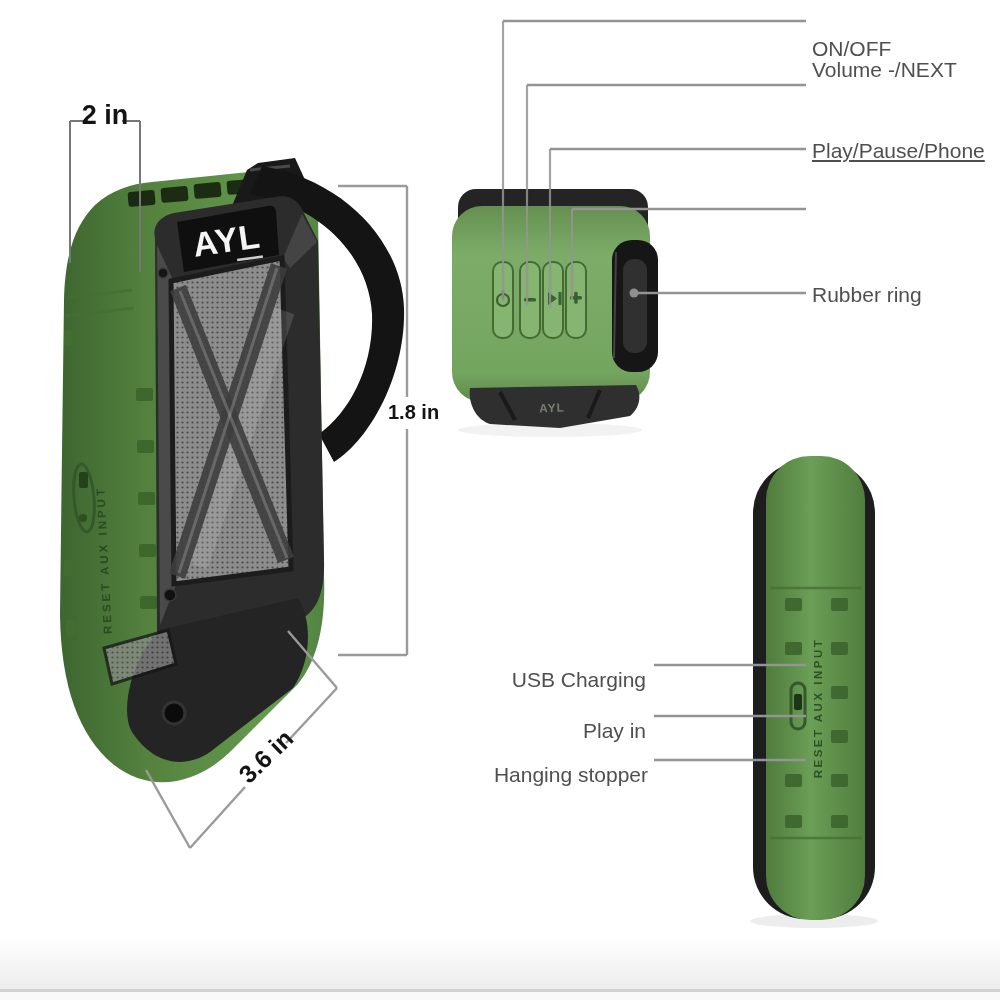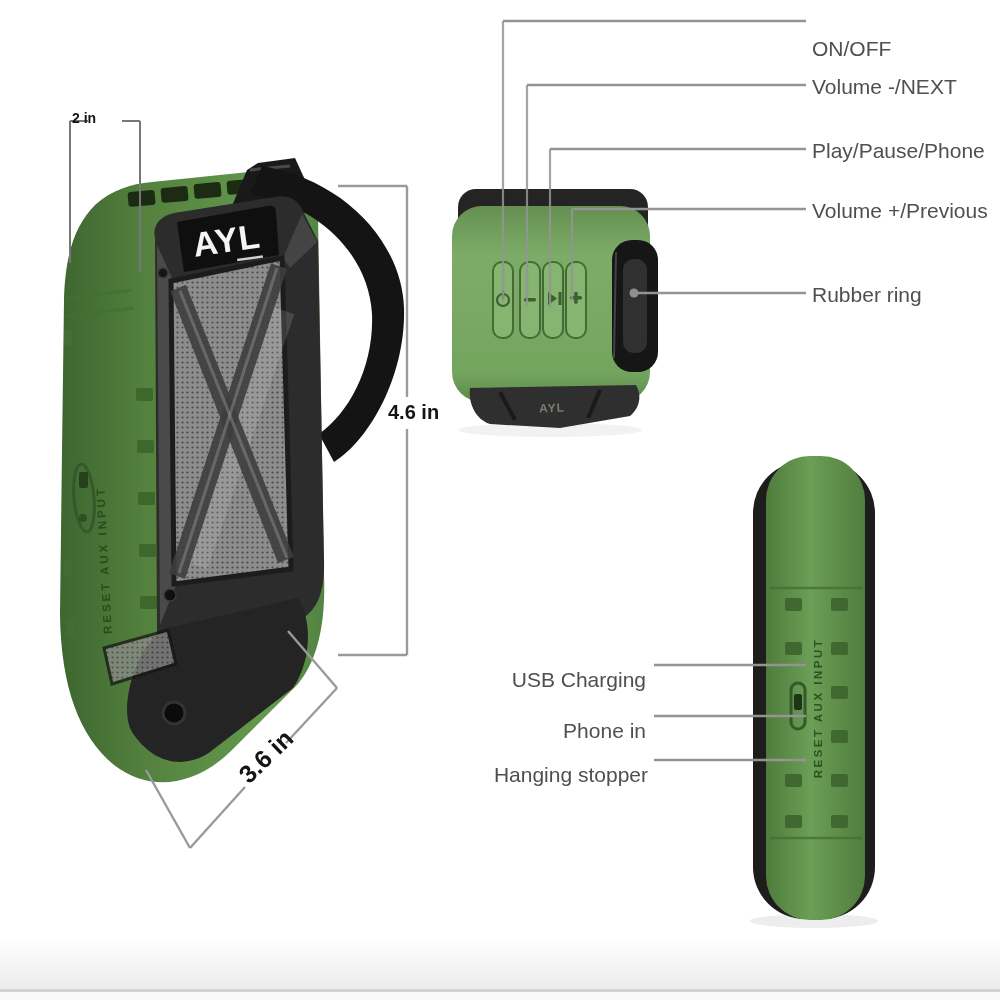--- a/index.html
+++ b/index.html
@@ -2,27 +2,27 @@
 <html><head>
 <meta charset="utf-8">
 <style>
   html,body{margin:0;padding:0;background:#fff;}
   .stage{position:relative;width:1000px;height:1000px;background:#ffffff;overflow:hidden;
          font-family:"Liberation Sans",sans-serif;}
   svg.art{position:absolute;left:0;top:0;}
   .co-label{position:absolute;font-size:21px;line-height:1.1;color:#4f4f4f;white-space:nowrap;}
   .co-label.right{text-align:right;margin-top:14px;}
   .dim{position:absolute;font-weight:bold;color:#141414;white-space:nowrap;}
-  .dim-2in{left:72px;top:110px;width:66px;text-align:left;font-size:14px;}
+  .dim-2in{left:72px;top:100px;width:66px;text-align:center;font-size:27px;}
   .dim-39{left:388px;top:401px;font-size:20px;}
   .dim-36{left:212px;top:742px;width:108px;text-align:center;font-size:25px;
           transform:rotate(-44deg);}
   .lbl-onoff{left:812px;top:11px;margin-top:26px;}
-  .lbl-volnext{left:812px;top:75px;text-align:right;}
-  .lbl-play{left:812px;top:139px;}
+  .lbl-volnext{left:812px;top:58px;text-align:right;}
+  .lbl-play{left:812px;top:139px;text-decoration:underline;}
   .lbl-volprev{left:812px;top:199px;}
   .lbl-ring{left:812px;top:283px;}
   .lbl-usb{right:354px;top:654px;}
   .lbl-linein{right:354px;top:705px;}
   .lbl-rubber{right:352px;top:749px;}
   .floor-fade{position:absolute;left:0;top:938px;width:1000px;height:52px;
     background:linear-gradient(to bottom, rgba(236,236,236,0) 0%, #ededed 95%);}
   .floor-line{position:absolute;left:0;top:989px;width:1000px;height:3px;background:#d2d2d2;}
   .floor-below{position:absolute;left:0;top:992px;width:1000px;height:8px;background:#fafafa;}
 </style>
@@ -239,27 +239,26 @@
         <path d="M337,688 L286,743"></path>
           <path d="M245,787 L190,848"></path>
         <path d="M190,848 L146,770"></path>
       </g>
     </g>
   </svg>
 
   <div class="co-label lbl-onoff">ON/OFF</div>
   <div class="co-label lbl-volnext">Volume -/NEXT</div>
   <div class="co-label lbl-play">Play/Pause/Phone</div>
-  <div class="co-label lbl-volprev">Volume +/Previous</div>
   <div class="co-label lbl-ring">Rubber ring</div>
 
   <div class="co-label right lbl-usb">USB Charging</div>
-  <div class="co-label right lbl-linein">Phone in</div>
+  <div class="co-label right lbl-linein">Play in</div>
   <div class="co-label right lbl-rubber">Hanging stopper</div>
 
   <div class="dim dim-2in">2 in</div>
-  <div class="dim dim-39">4.6 in</div>
+  <div class="dim dim-39">1.8 in</div>
   <div class="dim dim-36">3.6 in</div>
 
   <div class="floor-fade"></div>
   <div class="floor-line"></div>
   <div class="floor-below"></div>
 </div>
 
 </body></html>

